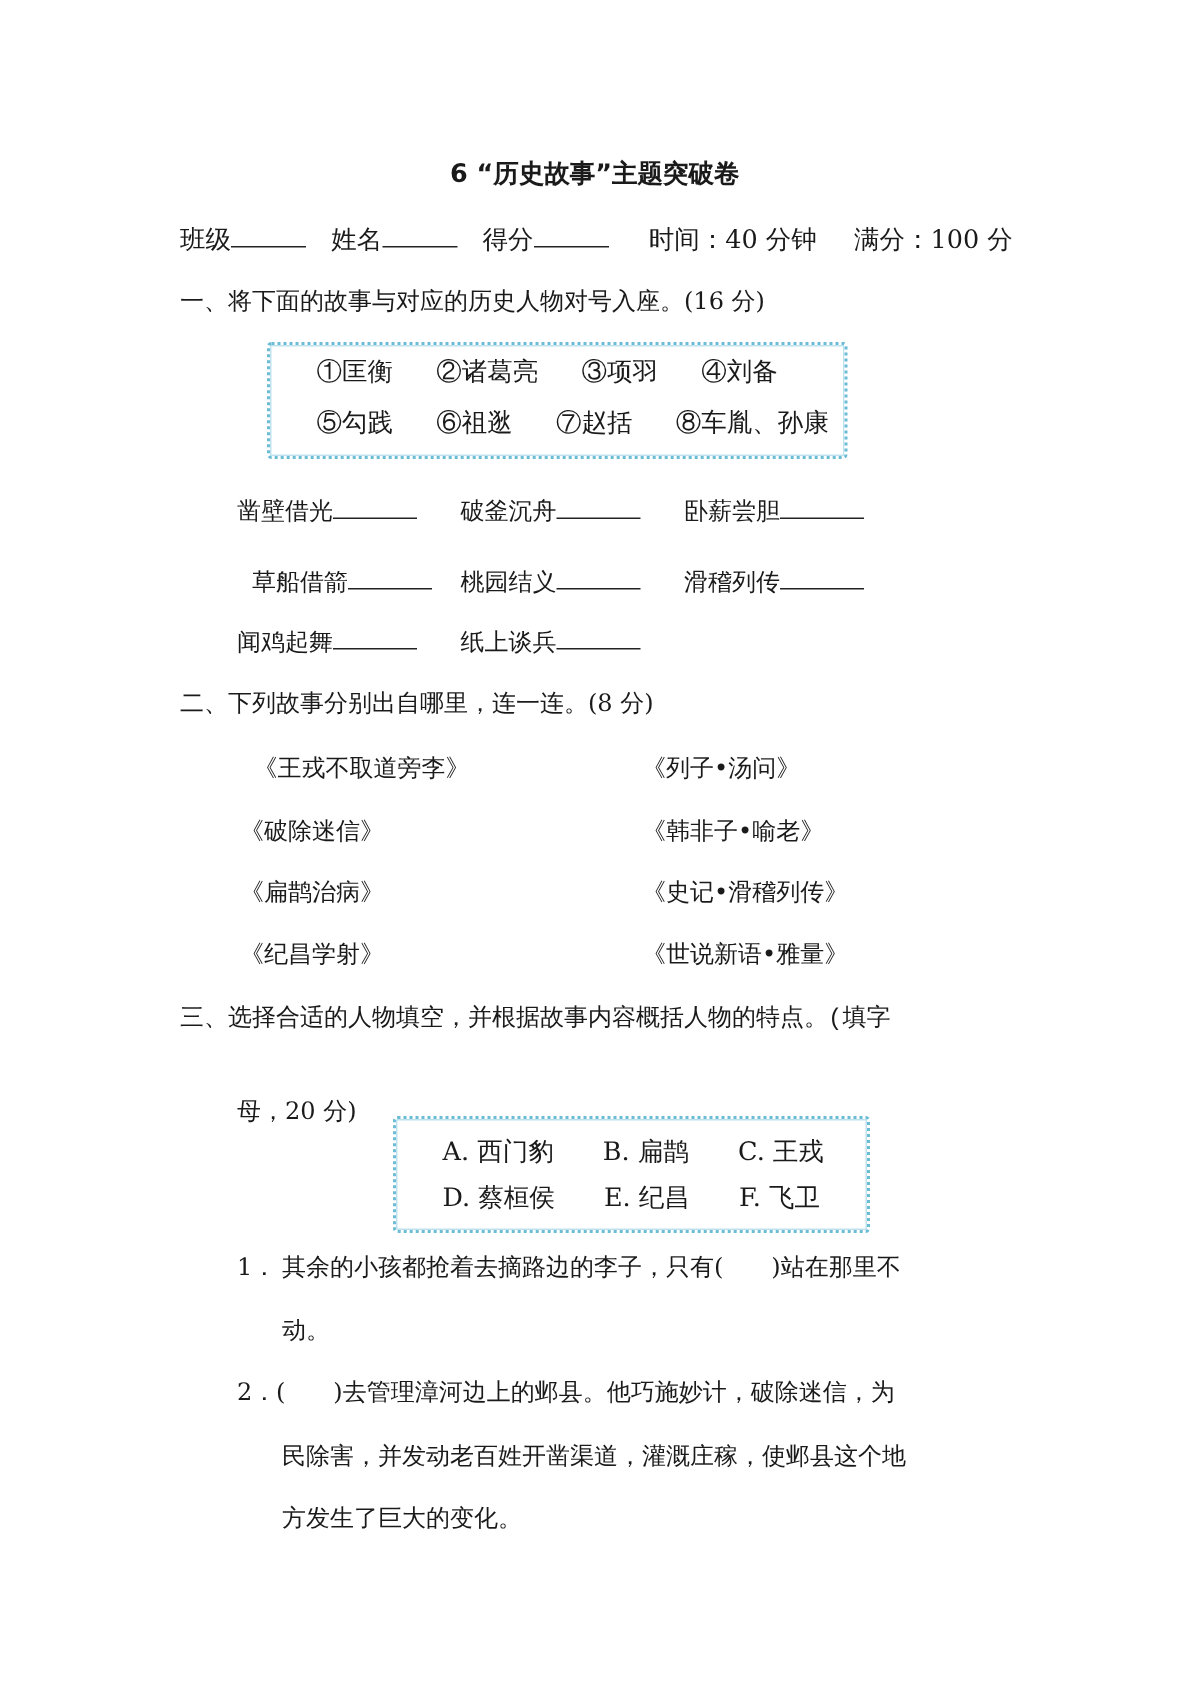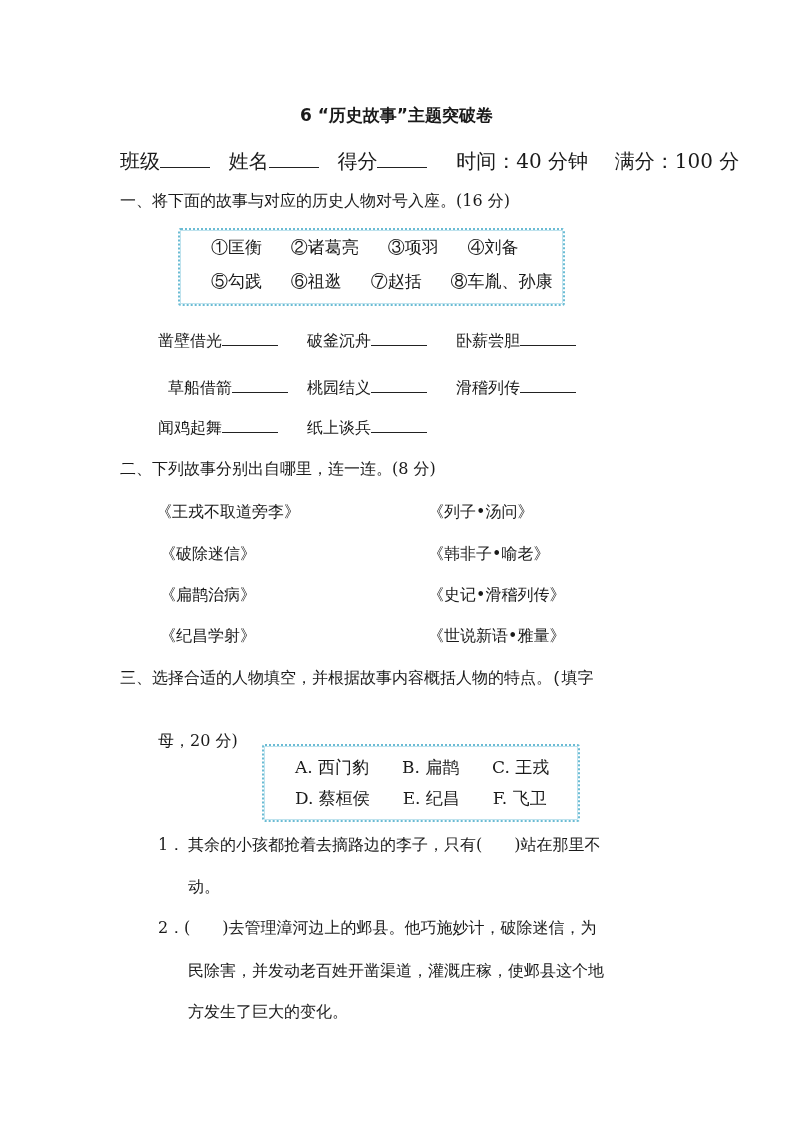--- a/index.html
+++ b/index.html
@@ -1,21 +1,21 @@
 <!DOCTYPE html>
 <html><head>
 <meta charset="utf-8">
 <style>
   html, body { margin:0; padding:0; background:#ffffff; }
   body { width:793px; height:1122px; position:relative; overflow:hidden;
          font-family:"DejaVu Serif","Liberation Serif",serif; color:#1a1a1a; }
   .abs { position:absolute; white-space:nowrap; }
   .title { top:104px; left:0; width:793px; text-align:center; font-size:17px; font-weight:bold;
            font-family:"DejaVu Sans","Liberation Sans",sans-serif; }
-  .info { top:148px; left:120px; font-size:20px; }
+  .info { top:148px; left:120px; font-size:17px; }
   .info span { display:inline-block; }
   .blank { display:inline-block; border-bottom:1px solid #222; height:14px; vertical-align:baseline; }
   .sec { font-size:16px; font-family:"DejaVu Sans","Liberation Sans",sans-serif; }
   .sec .pts { font-family:"DejaVu Serif","Liberation Serif",serif;text-align:right; }
   .box { position:absolute; border:2px dotted #6bbcd4; border-radius:3px;
          box-shadow: inset 0 0 0 1px #bfe3ee; font-size:17px; }
   .box .row { position:absolute; white-space:nowrap;margin-left:21px; }
   .item { font-size:16px; }
   .pair { font-size:16px; }
   .q { font-size:16px; }
@@ -70,21 +70,21 @@
 <div class="abs item" style="top:378px; left:307px;"><span>桃园结义</span><span class="blank" style="width:56px"></span></div>
 <div class="abs item" style="top:378px; left:456px;"><span>滑稽列传</span><span class="blank" style="width:56px"></span></div>
 
 <div class="abs item" style="top:418px; left:158px;"><span>闻鸡起舞</span><span class="blank" style="width:56px"></span></div>
 <div class="abs item" style="top:418px; left:307px;"><span>纸上谈兵</span><span class="blank" style="width:56px"></span></div>
 
 <div class="abs sec" style="top:459px; left:120px;">
   <span>二、下列故事分别出自哪里，连一连。</span><span class="pts">(8 分)</span>
 </div>
 
-<div class="abs pair" style="top:502px; left:156px;">《王戎不取道旁李》</div>
+<div class="abs pair" style="top:502px; left:169px;">《王戎不取道旁李》</div>
 <div class="abs pair" style="top:544px; left:160px;">《破除迷信》</div>
 <div class="abs pair" style="top:585px; left:160px;">《扁鹊治病》</div>
 <div class="abs pair" style="top:626px; left:160px;">《纪昌学射》</div>
 
 <div class="abs pair" style="top:502px; left:428px;">《列子•汤问》</div>
 <div class="abs pair" style="top:544px; left:428px;">《韩非子•喻老》</div>
 <div class="abs pair" style="top:585px; left:428px;">《史记•滑稽列传》</div>
 <div class="abs pair" style="top:626px; left:428px;">《世说新语•雅量》</div>
 
 <div class="abs sec" style="top:668px; left:120px;">

